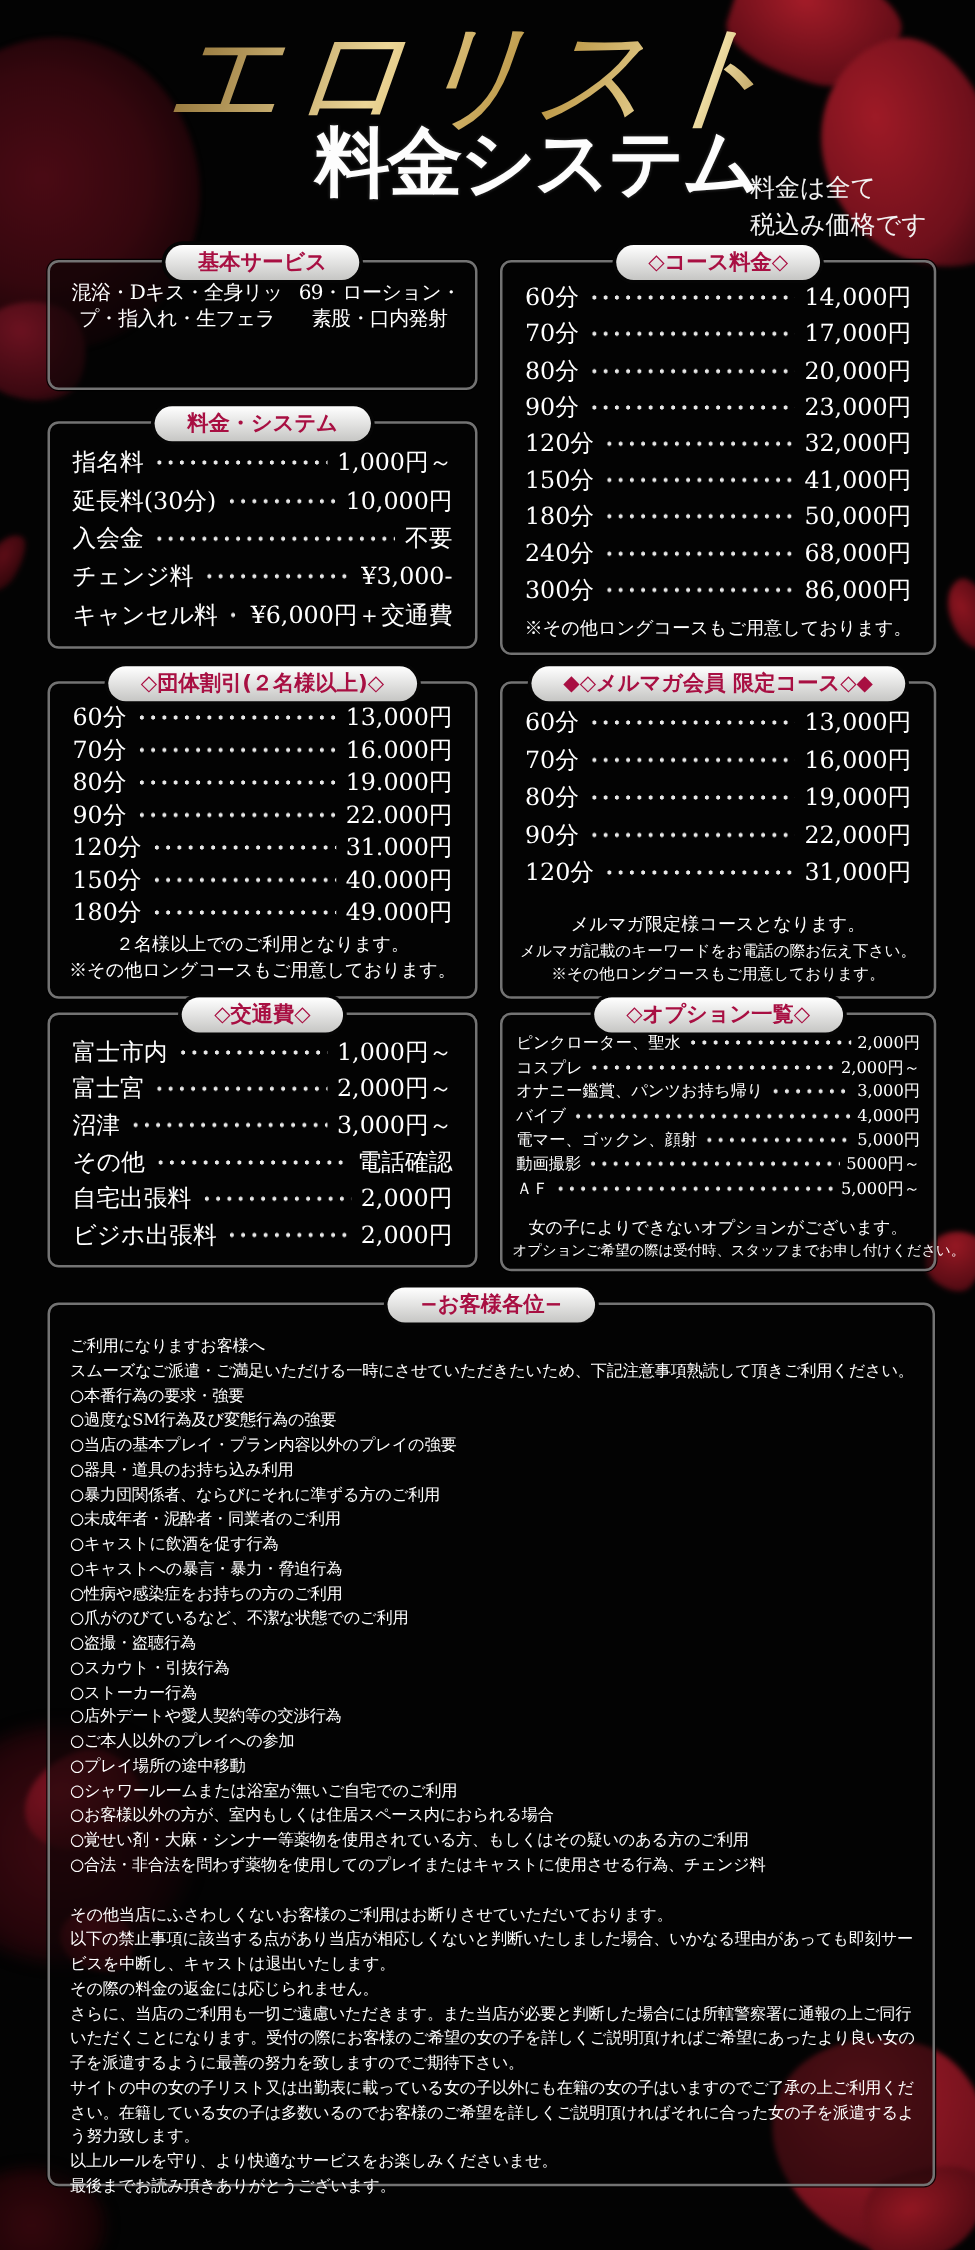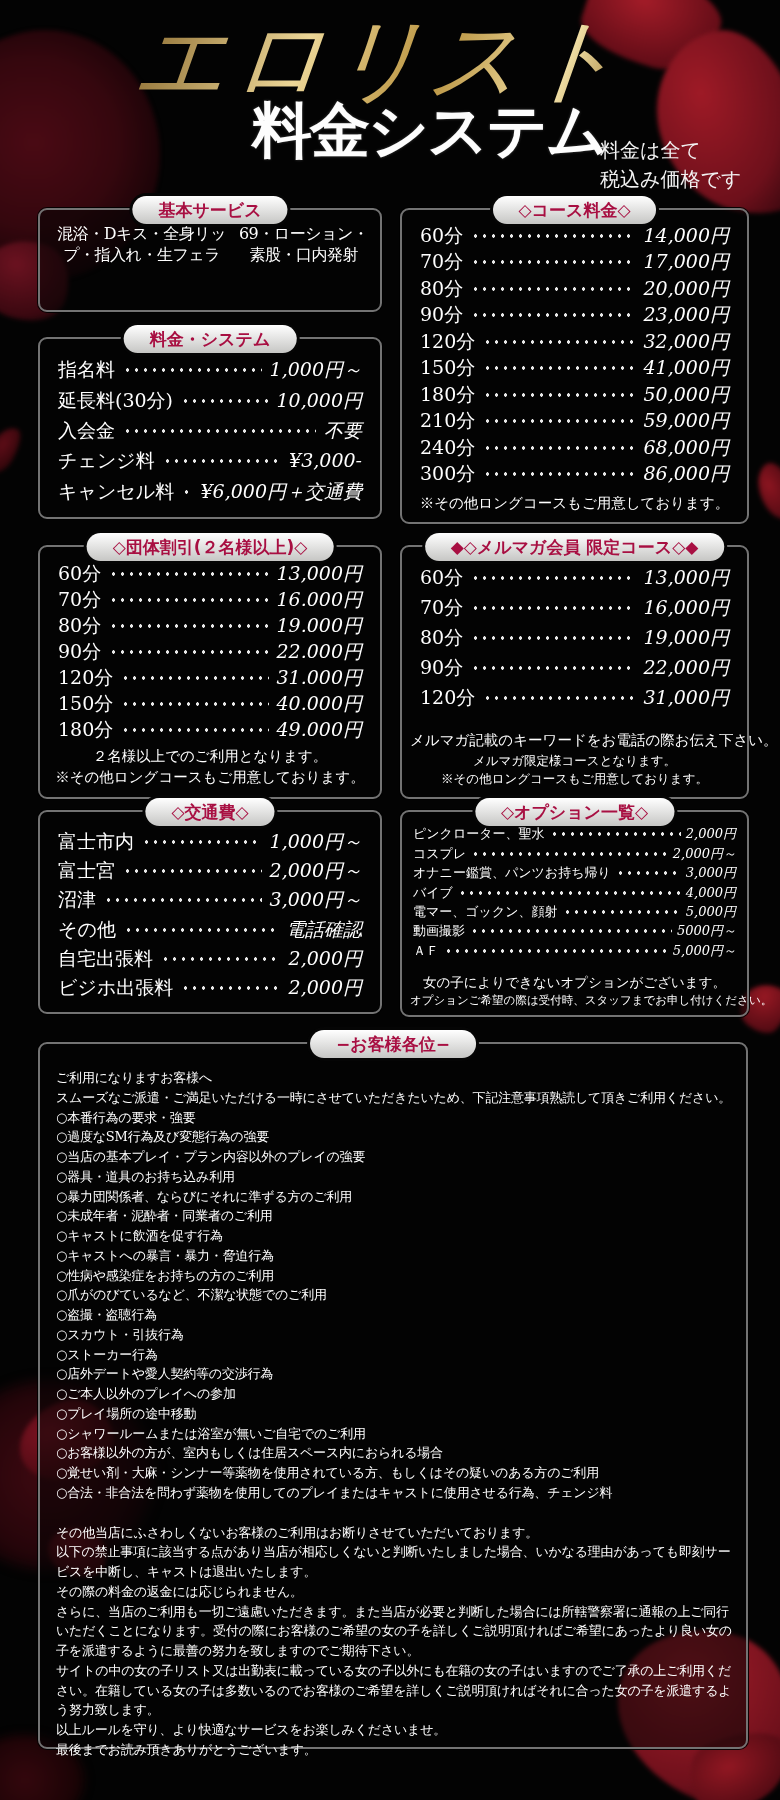--- a/index.html
+++ b/index.html
@@ -50,21 +50,21 @@
   .box{position:absolute;border:2px solid #737373;border-radius:9px;background:rgba(4,4,4,.55);
        box-shadow:0 0 0 1px rgba(0,0,0,.9);}
   .pill{position:absolute;top:-14px;left:50%;transform:translateX(-50%);
         padding:4px 26px;border-radius:999px;white-space:nowrap;
         background:linear-gradient(#ffffff,#c6c6c4);box-shadow:0 0 0 3px #050505;
         font-family:"DejaVu Sans","Liberation Sans",sans-serif;font-weight:bold;font-size:17px;
         color:#a80f42;text-align:center;line-height:1.2;}
   .rows{position:absolute;display:flex;flex-direction:column;justify-content:space-evenly;}
   .row{display:flex;align-items:baseline;font-size:19px;color:#fff;min-width:0;}
   .row .label{white-space:nowrap;}
-  .row .value{white-space:nowrap;font-style:italic;}
+  .row .value{white-space:nowrap;}
   .dots{flex:1 1 0;min-width:4px;height:4px;margin:0 8px;align-self:center;
         background-image:radial-gradient(circle,#e8e8e8 1.5px,transparent 1.9px);
         background-size:9px 4px;background-repeat:repeat-x;background-position:left center;}
   .notes{position:absolute;left:8px;right:8px;text-align:center;color:#fff;}
   .note{line-height:1.5;white-space:nowrap;}
 
   
   .box-basic   {left:38px; top:208px; width:340px; height:100px;}
   .box-basic .content{position:absolute;left:8px;right:8px;top:14px;bottom:6px;display:flex;
       flex-direction:row;justify-content:space-evenly;text-align:center;font-size:16px;letter-spacing:-.5px;}
@@ -275,25 +275,20 @@
         <span class="label">150分</span>
         <span class="dots"></span>
         <span class="value">41,000円</span>
       </div>
         <div class="row">
         <span class="label">180分</span>
         <span class="dots"></span>
         <span class="value">50,000円</span>
       </div>
         <div class="row">
-        <span class="label">210分</span>
-        <span class="dots"></span>
-        <span class="value">59,000円</span>
-      </div>
-        <div class="row">
         <span class="label">240分</span>
         <span class="dots"></span>
         <span class="value">68,000円</span>
       </div>
         <div class="row">
         <span class="label">300分</span>
         <span class="dots"></span>
         <span class="value">86,000円</span>
       </div>
       </div>
@@ -325,22 +320,22 @@
         <span class="dots"></span>
         <span class="value">22,000円</span>
       </div>
         <div class="row">
         <span class="label">120分</span>
         <span class="dots"></span>
         <span class="value">31,000円</span>
       </div>
       </div>
     <div class="notes">
+        <div class="note">メルマガ限定様コースとなります。</div>
         <div class="note">メルマガ記載のキーワードをお電話の際お伝え下さい。</div>
-        <div class="note">メルマガ限定様コースとなります。</div>
         <div class="note">※その他ロングコースもご用意しております。</div>
       </div>
   </section>
 
   <section class="box box-opt">
     <div class="pill">◇オプション一覧◇</div>
     <div class="rows">
         <div class="row">
         <span class="label">ピンクローター、聖水</span>
         <span class="dots"></span>

